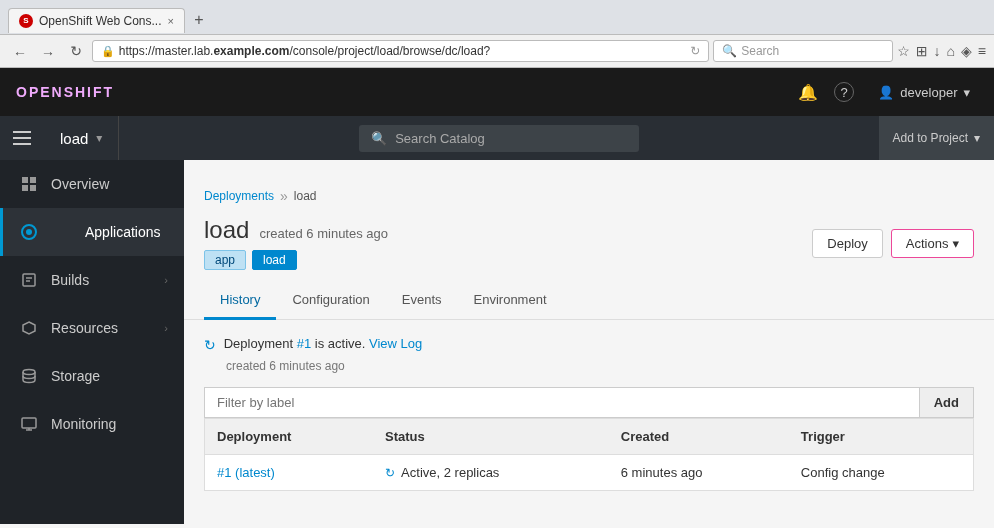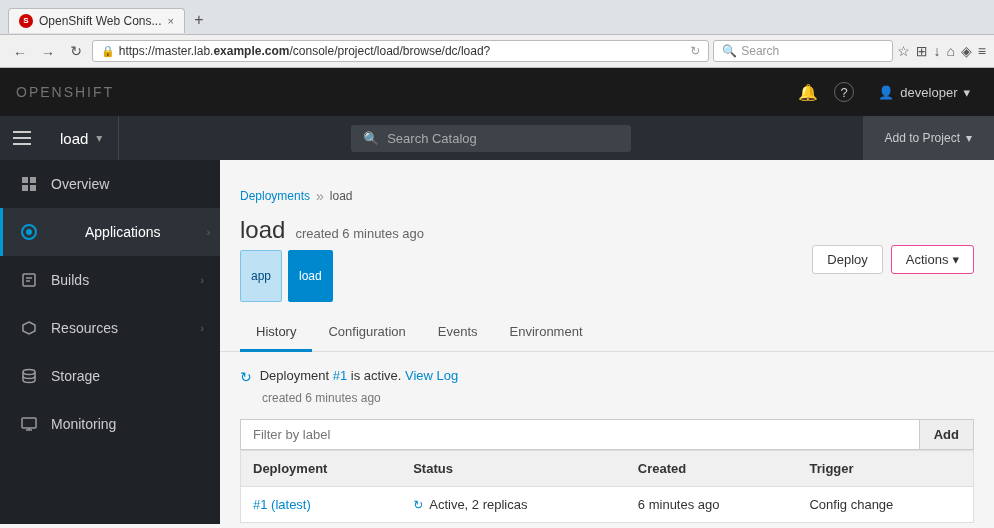--- a/index.html
+++ b/index.html
@@ -142,23 +142,23 @@
     .top-nav-logo {
       display: flex;
       align-items: center;
       gap: 8px;
       color: white;
       font-size: 13px;
       font-weight: 300;
       letter-spacing: 1px;
     }
     .logo-openshift {
-      font-weight: 400;
+      font-weight: 700;
       font-size: 14px;
-      color: #737373;
+      color: #f0abfc;
       letter-spacing: 2px;
     }
     .logo-platform {
       font-size: 12px;
       color: #ccc;
       letter-spacing: 1px;
       font-weight: 300;
     }
     .top-nav-spacer { flex: 1; }
     .top-nav-icons {
@@ -239,39 +239,39 @@
       width: 280px;
       gap: 8px;
       color: #aaa;
       font-size: 13px;
     }
     .add-to-project-btn {
       margin-right: 0;
       background: #3d4348;
       color: #ccc;
       border: none;
-      padding: 8px 22px;
+      padding: 8px 14px;
       font-size: 12px;
       cursor: pointer;
       height: 44px;
       display: flex;
       align-items: center;
       gap: 6px;
     }
 
     
     .main-layout {
       display: flex;
       flex: 1;
       overflow: hidden;
     }
 
     
     .sidebar {
-      width: 220px;
+      width: 184px;
       background: #1f2328;
       flex-shrink: 0;
       display: flex;
       flex-direction: column;
       overflow-y: auto;
     }
     .sidebar-item {
       display: flex;
       align-items: center;
       padding: 14px 16px;
@@ -344,21 +344,21 @@
     }
     .page-subtitle {
       font-size: 13px;
       color: #666;
     }
     .tag-row {
       display: flex;
       gap: 6px;
     }
     .tag {
-      padding: 18px 10px;
+      padding: 2px 10px;
       border-radius: 2px;
       font-size: 12px;
       cursor: pointer;
     }
     .tag-app {
       background: #bee1f4;
       color: #00497a;
       border: 1px solid #7dc3e8;
     }
     .tag-load {
@@ -402,21 +402,21 @@
     }
     .tab {
       padding: 10px 16px;
       font-size: 13px;
       cursor: pointer;
       color: #555;
       border-bottom: 3px solid transparent;
       margin-bottom: -1px;
     }
     .tab.active {
-      color: #404040;
+      color: #0369a1;
       border-bottom-color: #0088ce;
       font-weight: 500;
     }
 
     
     .content-body {
       padding: 16px 20px;
     }
     .deployment-status {
       display: flex;

